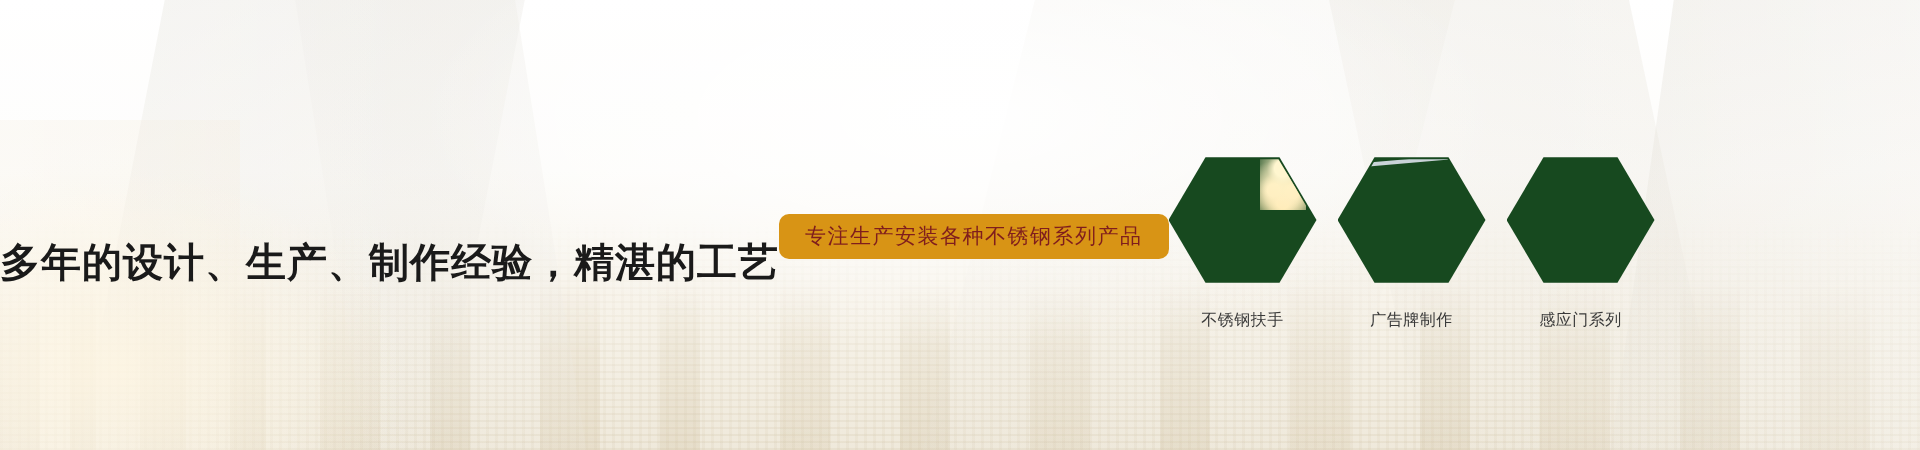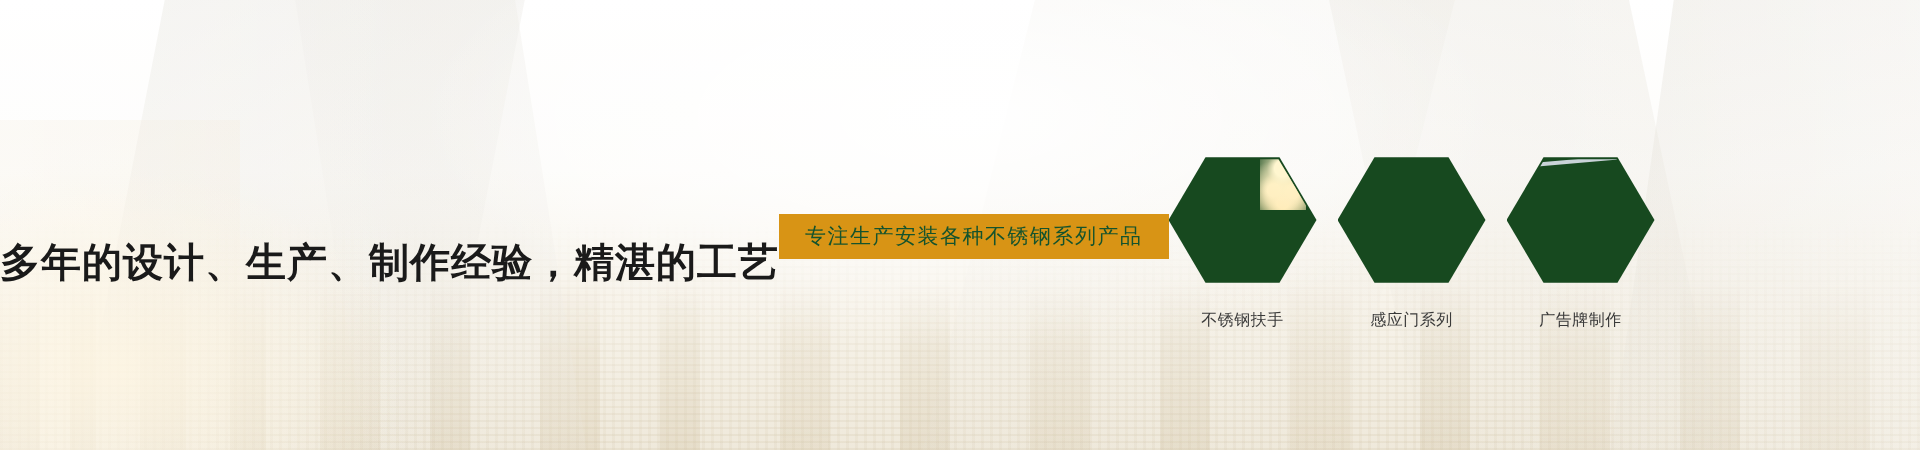--- a/index.html
+++ b/index.html
@@ -100,27 +100,28 @@
     font-weight:700;
     letter-spacing:1px;
     color:#1a1a1a;
     white-space:nowrap;
     line-height:1;
   }
 
   .subtitle-bar {
     margin-top:23px;
     background:#d89415;
-    color:#14532d;
+    color:#7f1d1d;
     font-size:21px;
     font-weight:400;
     letter-spacing:1.5px;
     line-height:1;
     padding:11px 26px 13px;
     white-space:nowrap;
+    border-radius:10px;
   }
 
   .cards {
     margin-top:34px;
     display:flex;
     gap:21px;
     align-items:flex-start;
   }
   .card {
     width:148px;
@@ -355,20 +356,38 @@
             <div class="hex-photo p-handrail">
               <div class="window-l"></div>
               <div class="curtain"></div>
               <div class="chandelier"></div>
             </div>
           </div>
         </div>
         <div class="card-label">不锈钢扶手</div>
       </div>
 
+
+      <div class="card">
+        <div class="hex-wrap">
+          <div class="hex-border"></div>
+          <div class="hex-inner">
+            <div class="hex-photo p-billboard">
+              <div class="bb-canopy"></div>
+              <div class="bb-panels"></div>
+              <div class="bb-mesh"></div>
+              <div class="bb-tree"></div>
+              <div class="bb-grass"></div>
+              <div class="bb-post" style="left:24%"></div>
+              <div class="bb-post" style="left:74%"></div>
+            </div>
+          </div>
+        </div>
+        <div class="card-label">广告牌制作</div>
+      </div>
 
       <div class="card">
         <div class="hex-wrap">
           <div class="hex-border"></div>
           <div class="hex-inner">
             <div class="hex-photo p-doors">
               <div class="doors-ceiling"></div>
               <div class="doors-glass"></div>
               <div class="doors-frame" style="left:36%"></div>
               <div class="doors-frame" style="left:62%"></div>
@@ -376,33 +395,15 @@
               <div class="doors-plant"></div>
               <div class="doors-flower"></div>
               <div class="doors-carpet"></div>
               <div class="doors-floor"></div>
             </div>
           </div>
         </div>
         <div class="card-label">感应门系列</div>
       </div>
 
-      <div class="card">
-        <div class="hex-wrap">
-          <div class="hex-border"></div>
-          <div class="hex-inner">
-            <div class="hex-photo p-billboard">
-              <div class="bb-canopy"></div>
-              <div class="bb-panels"></div>
-              <div class="bb-mesh"></div>
-              <div class="bb-tree"></div>
-              <div class="bb-grass"></div>
-              <div class="bb-post" style="left:24%"></div>
-              <div class="bb-post" style="left:74%"></div>
-            </div>
-          </div>
-        </div>
-        <div class="card-label">广告牌制作</div>
-      </div>
-
     </div>
   </div>
 </div>
 
 </body></html>

